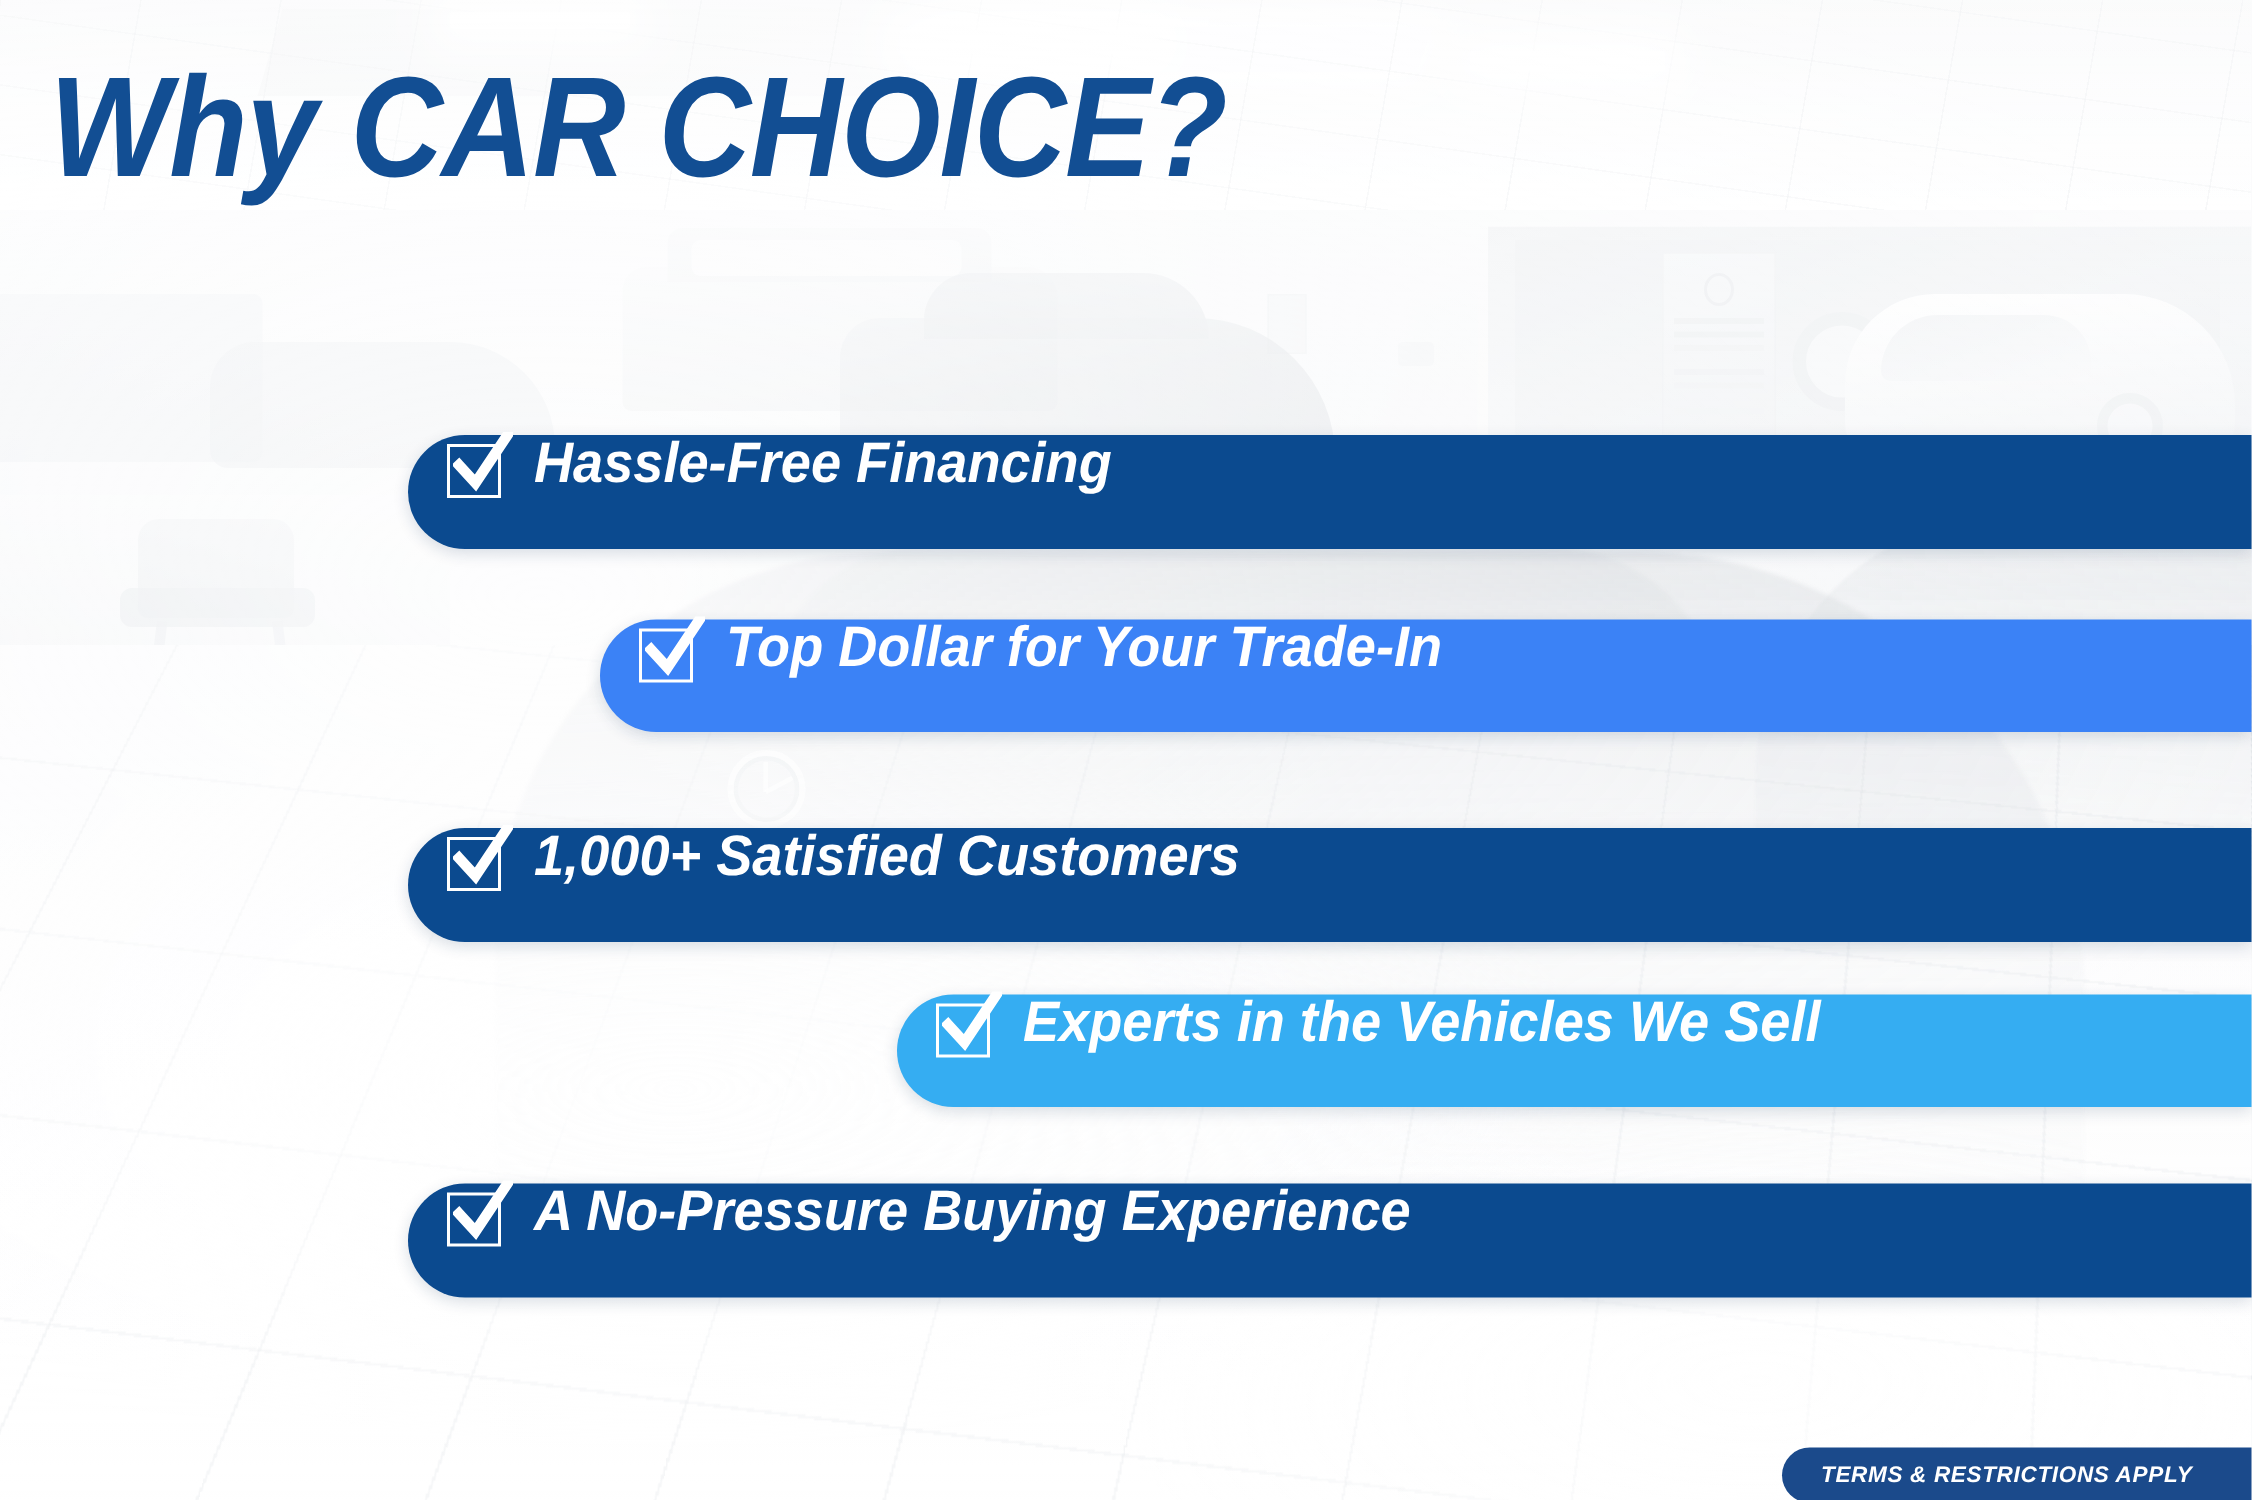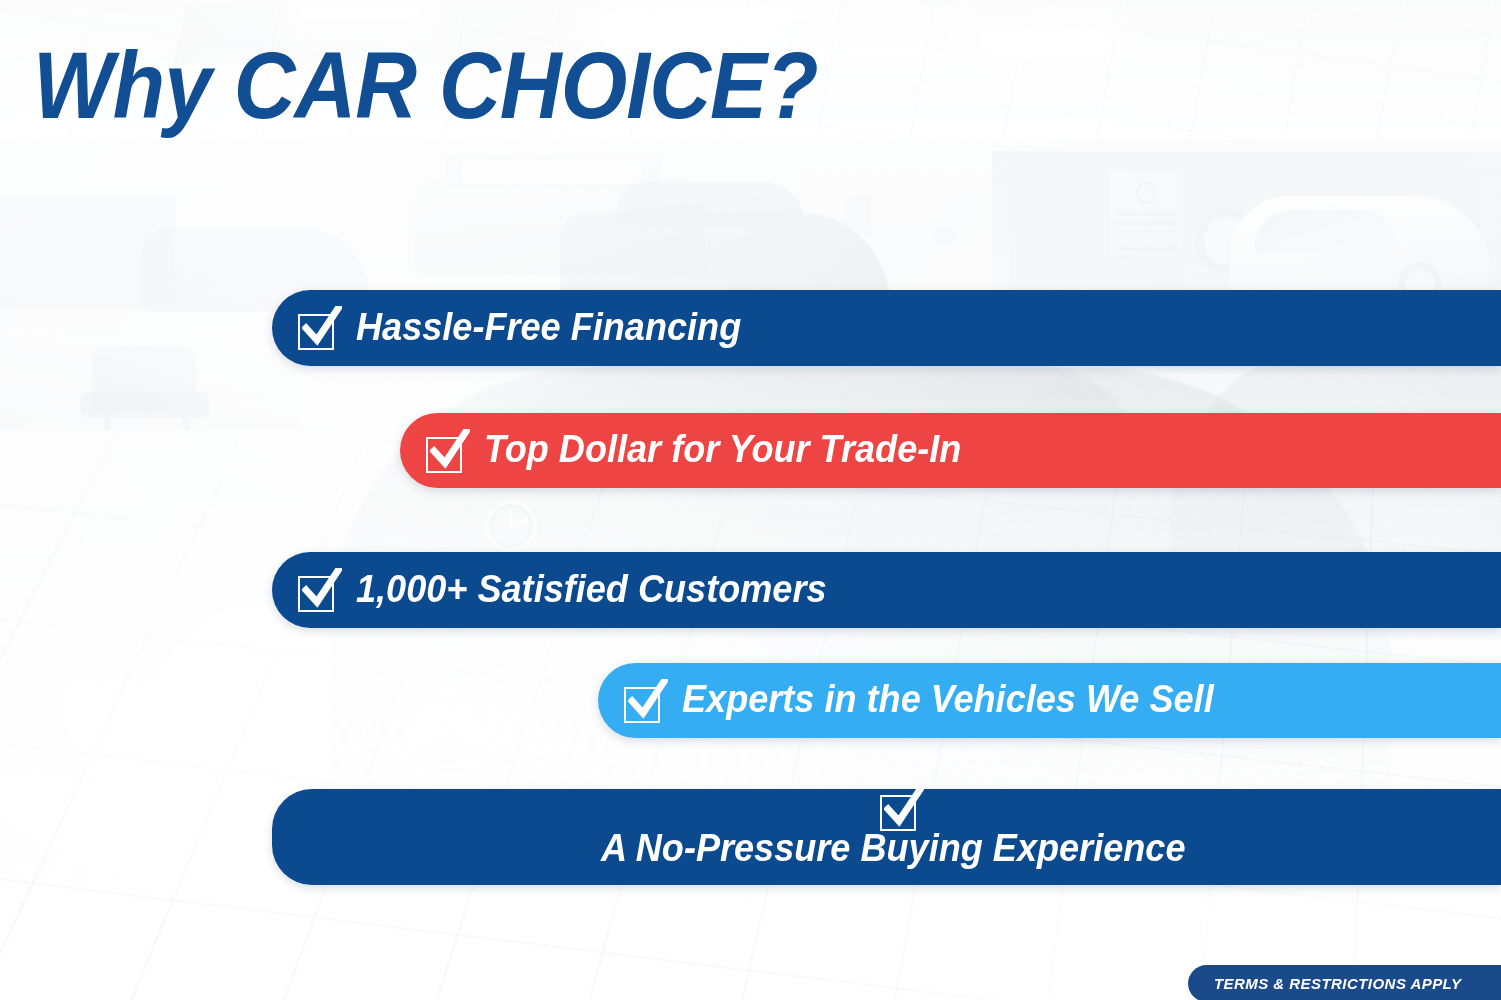--- a/index.html
+++ b/index.html
@@ -278,21 +278,21 @@
     letter-spacing:-1px;
     white-space:nowrap;
     transform:scaleX(.90);
     transform-origin:left top;
   }
 
   
   .bar {
     position:absolute;
     display:flex;
-    align-items:center;
+    align-items:flex-start;
     right:0;
     border-radius:40px 0 0 40px;
     padding-left:26px;
     color:#ffffff;
     box-shadow:0 3px 10px rgba(20,50,90,.16);
   }
   .bar-label {
     font-size:38px;
     font-weight:700;
     letter-spacing:0px;
@@ -317,24 +317,24 @@
     border:2.5px solid #ffffff;
   }
   .check .tick {
     position:absolute;
     left:4px; top:-2px;
     width:40px; height:42px;
   }
 
   
   #bar-1 { left:272px;  top:290px; height:76px; background:#0b4a8f; }
-  #bar-2 { left:400px;  top:413px; height:75px; background:#ef4444; }
+  #bar-2 { left:400px;  top:413px; height:75px; background:#3b82f6; }
   #bar-3 { left:272px;  top:552px; height:76px; background:#0b4a8f; }
   #bar-4 { left:598px;  top:663px; height:75px; background:#35adf2; }
-  #bar-5 { left:272px;  top:789px; height:96px; background:#0b4a8f;flex-direction:column; }
+  #bar-5 { left:272px;  top:789px; height:76px; background:#0b4a8f; }
 
   
   .terms {
     position:absolute;
     right:0; top:950px;
     height:37px;
     display:flex;
     align-items:center;
     padding:0 18px 0 26px;
     background:#1b4a8b;

